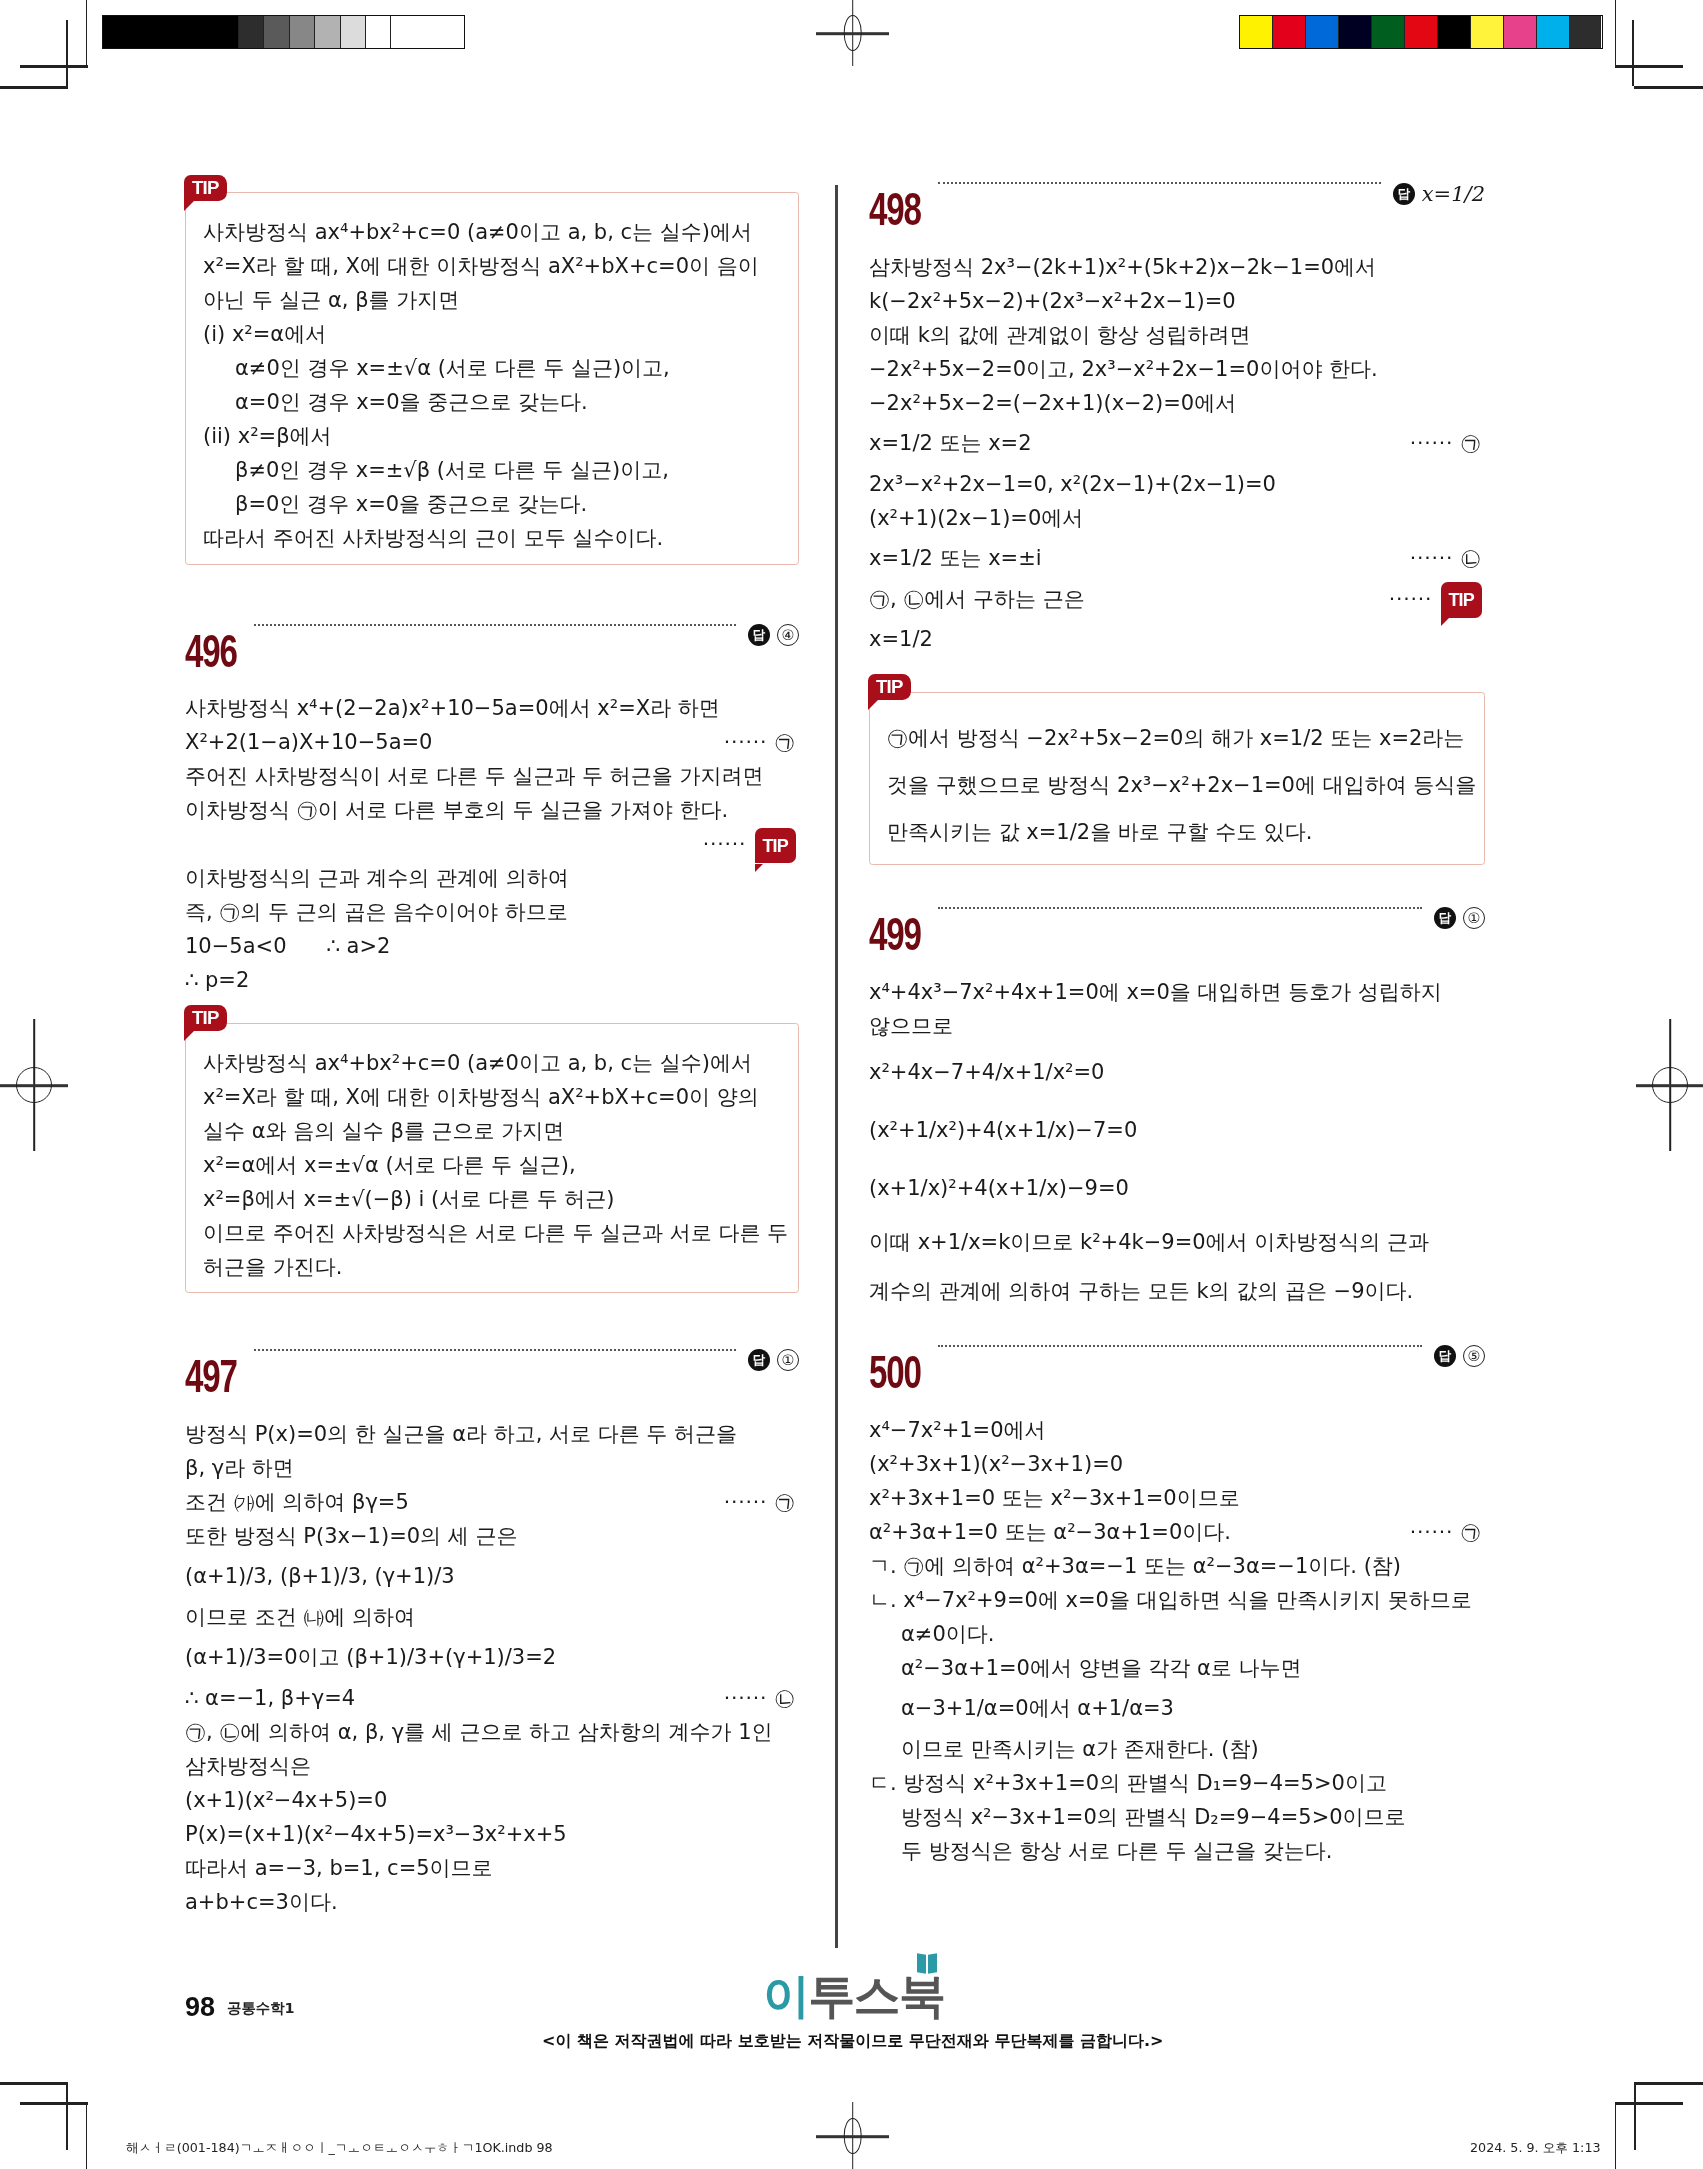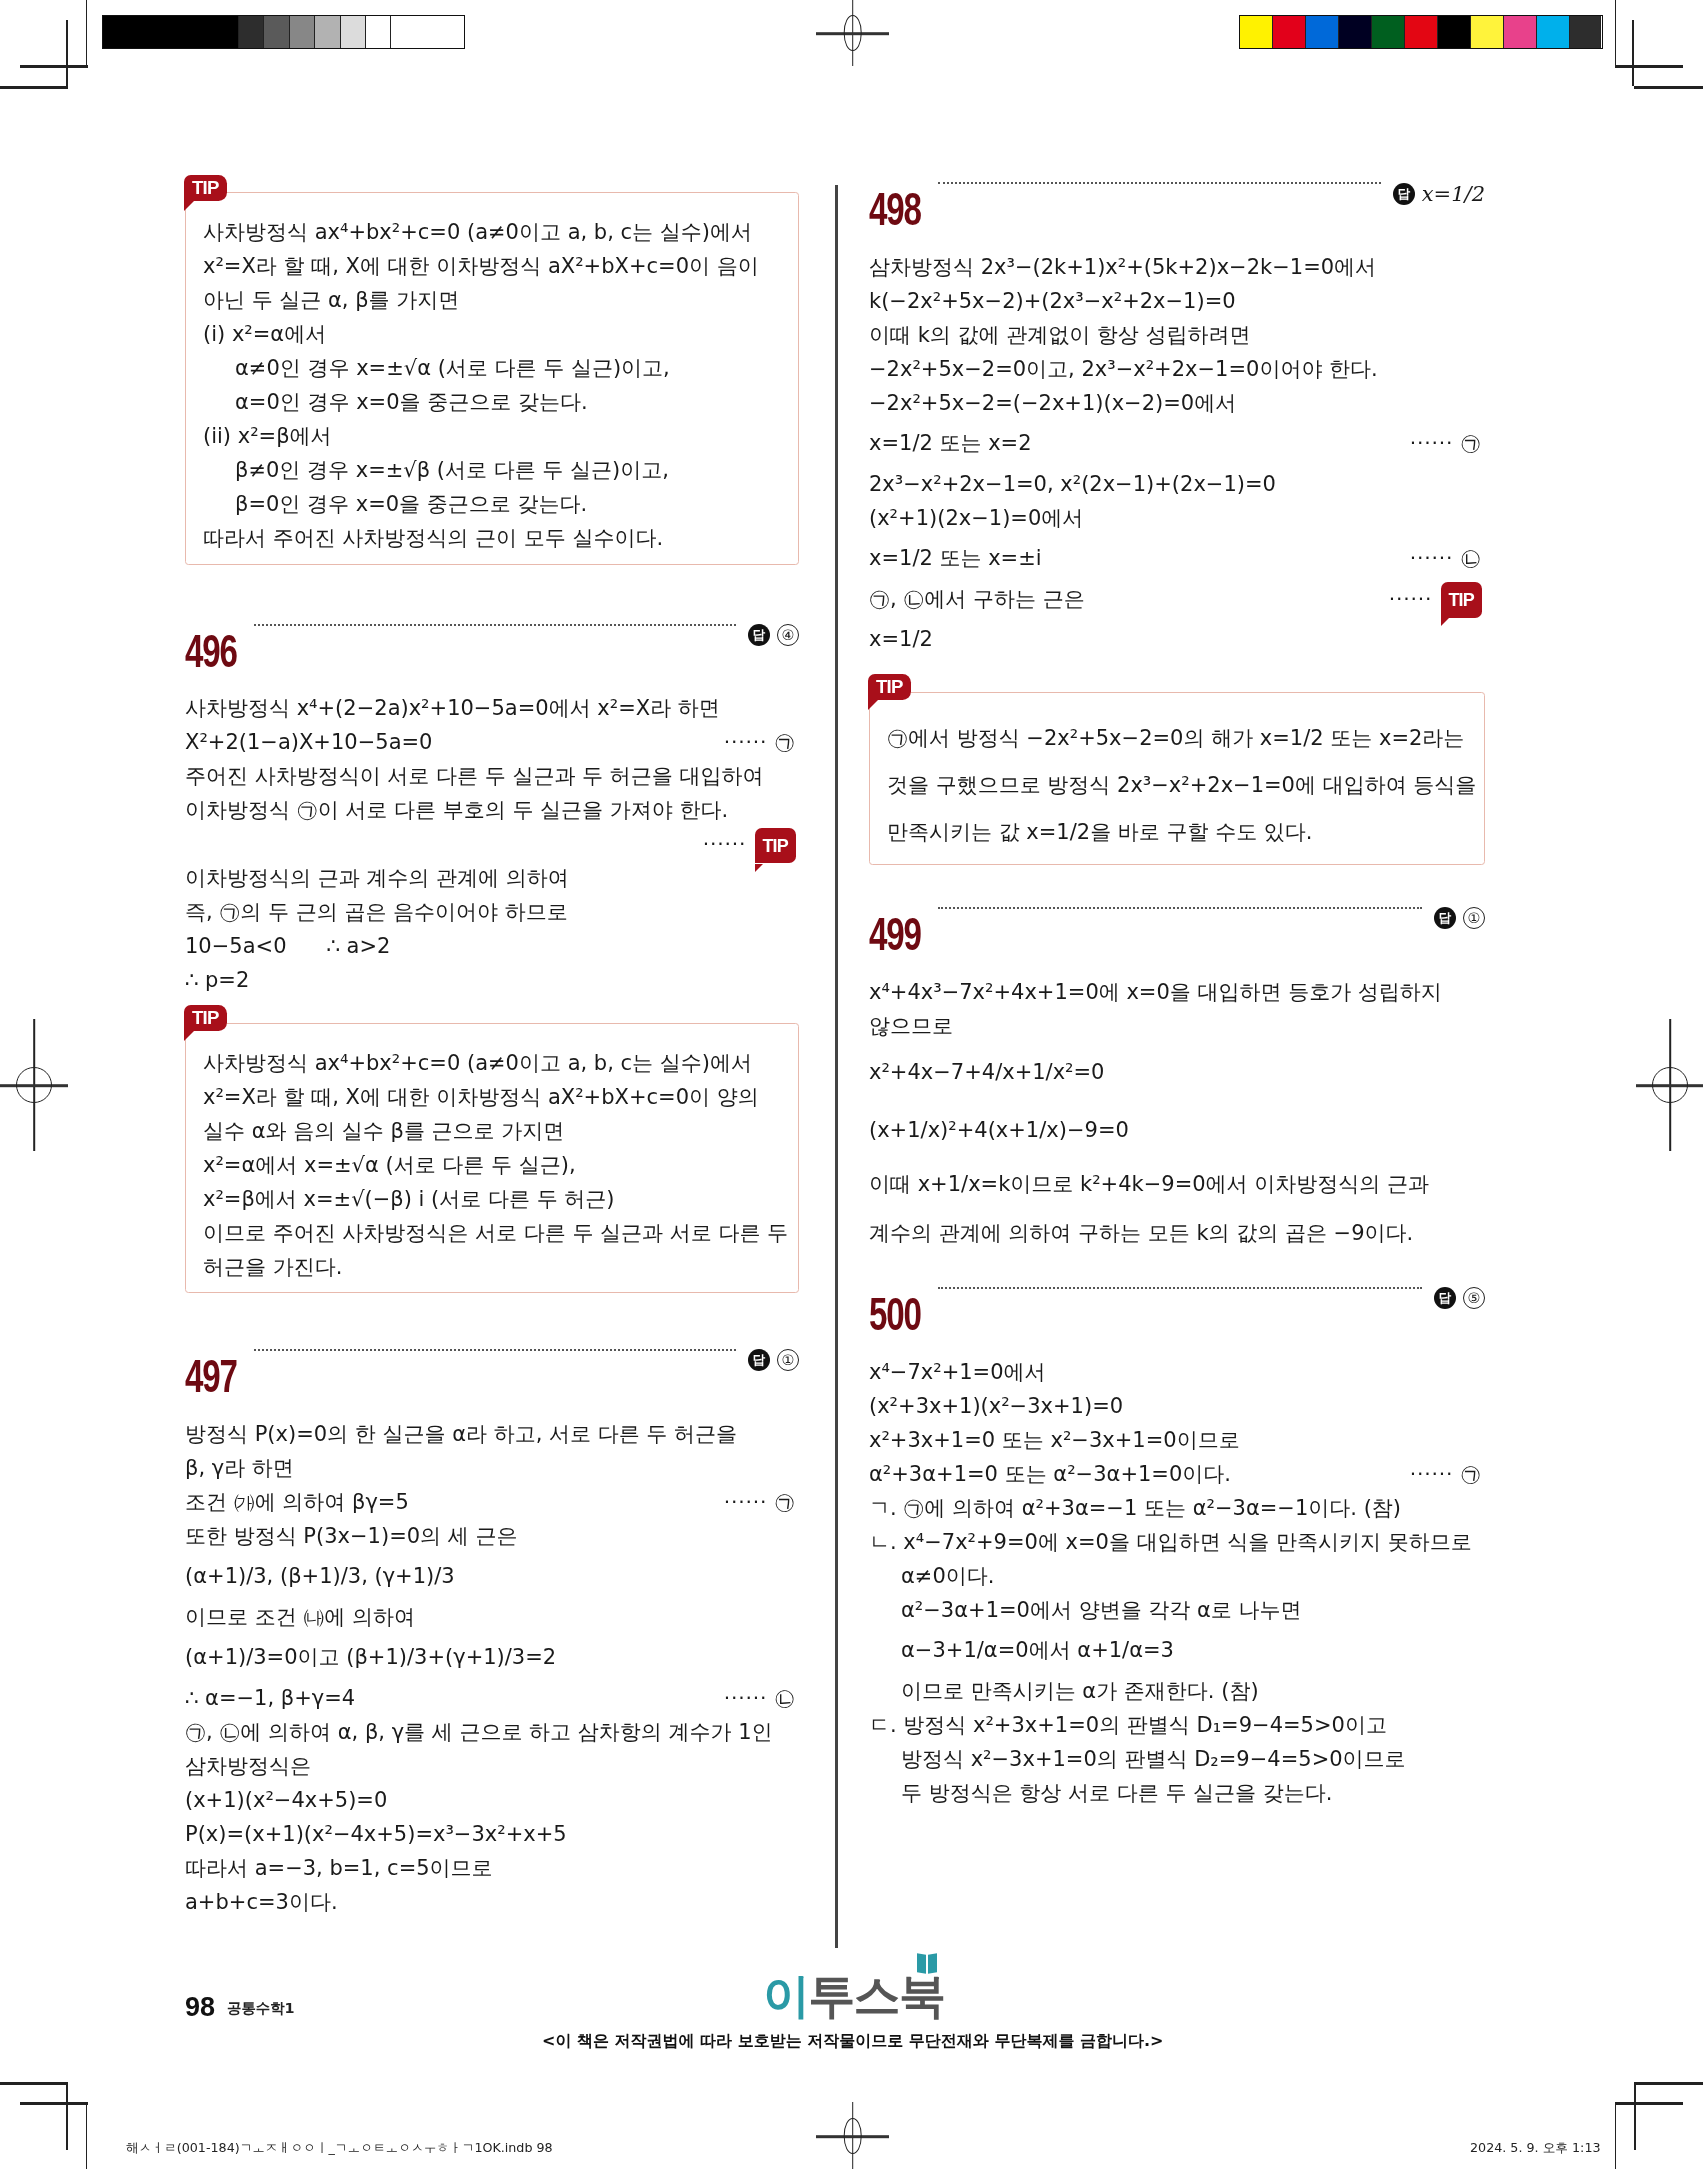--- a/index.html
+++ b/index.html
@@ -150,21 +150,21 @@
     <div class="prob-ans">
       <span class="dap-icon">답</span>
       <span class="ans-circ">④</span>
     </div>
   </div>
   <div class="line">사차방정식 x⁴+(2−2a)x²+10−5a=0에서 x²=X라 하면</div>
   <div class="line">
     <span>X²+2(1−a)X+10−5a=0</span>
     <span class="mark"><span>······</span> <span>㉠</span></span>
   </div>
-  <div class="line">주어진 사차방정식이 서로 다른 두 실근과 두 허근을 대입하여</div>
+  <div class="line">주어진 사차방정식이 서로 다른 두 실근과 두 허근을 가지려면</div>
   <div class="line">이차방정식 ㉠이 서로 다른 부호의 두 실근을 가져야 한다.</div>
   <div class="line" style="height:34px">
     <span class="mark"><span>······</span><span class="tip-inline">TIP</span></span>
   </div>
   <div class="line">이차방정식의 근과 계수의 관계에 의하여</div>
   <div class="line">즉, ㉠의 두 근의 곱은 음수이어야 하므로</div>
   <div class="line" style="white-space:pre">10−5a&lt;0      ∴ a&gt;2</div>
   <div class="line">∴ p=2</div>
 
   <div class="tip-box">
@@ -254,20 +254,21 @@
     <div class="prob-num">499</div>
     <div class="prob-dots"></div>
     <div class="prob-ans">
       <span class="dap-icon">답</span>
       <span class="ans-circ">①</span>
     </div>
   </div>
   <div class="line">x⁴+4x³−7x²+4x+1=0에 x=0을 대입하면 등호가 성립하지</div>
   <div class="line">않으므로</div>
   <div class="line tall" style="line-height:58px">x²+4x−7+4/x+1/x²=0</div>
+  <div class="line tall" style="line-height:58px">(x²+1/x²)+4(x+1/x)−7=0</div>
   <div class="line tall" style="line-height:58px">(x+1/x)²+4(x+1/x)−9=0</div>
   <div class="line tall" style="line-height:51px">이때 x+1/x=k이므로 k²+4k−9=0에서 이차방정식의 근과</div>
   <div class="line tall">계수의 관계에 의하여 구하는 모든 k의 값의 곱은 −9이다.</div>
 
   <div class="spacer" style="height:30.5px"></div>
 
   <div class="prob-head">
     <div class="prob-num">500</div>
     <div class="prob-dots"></div>
     <div class="prob-ans">

